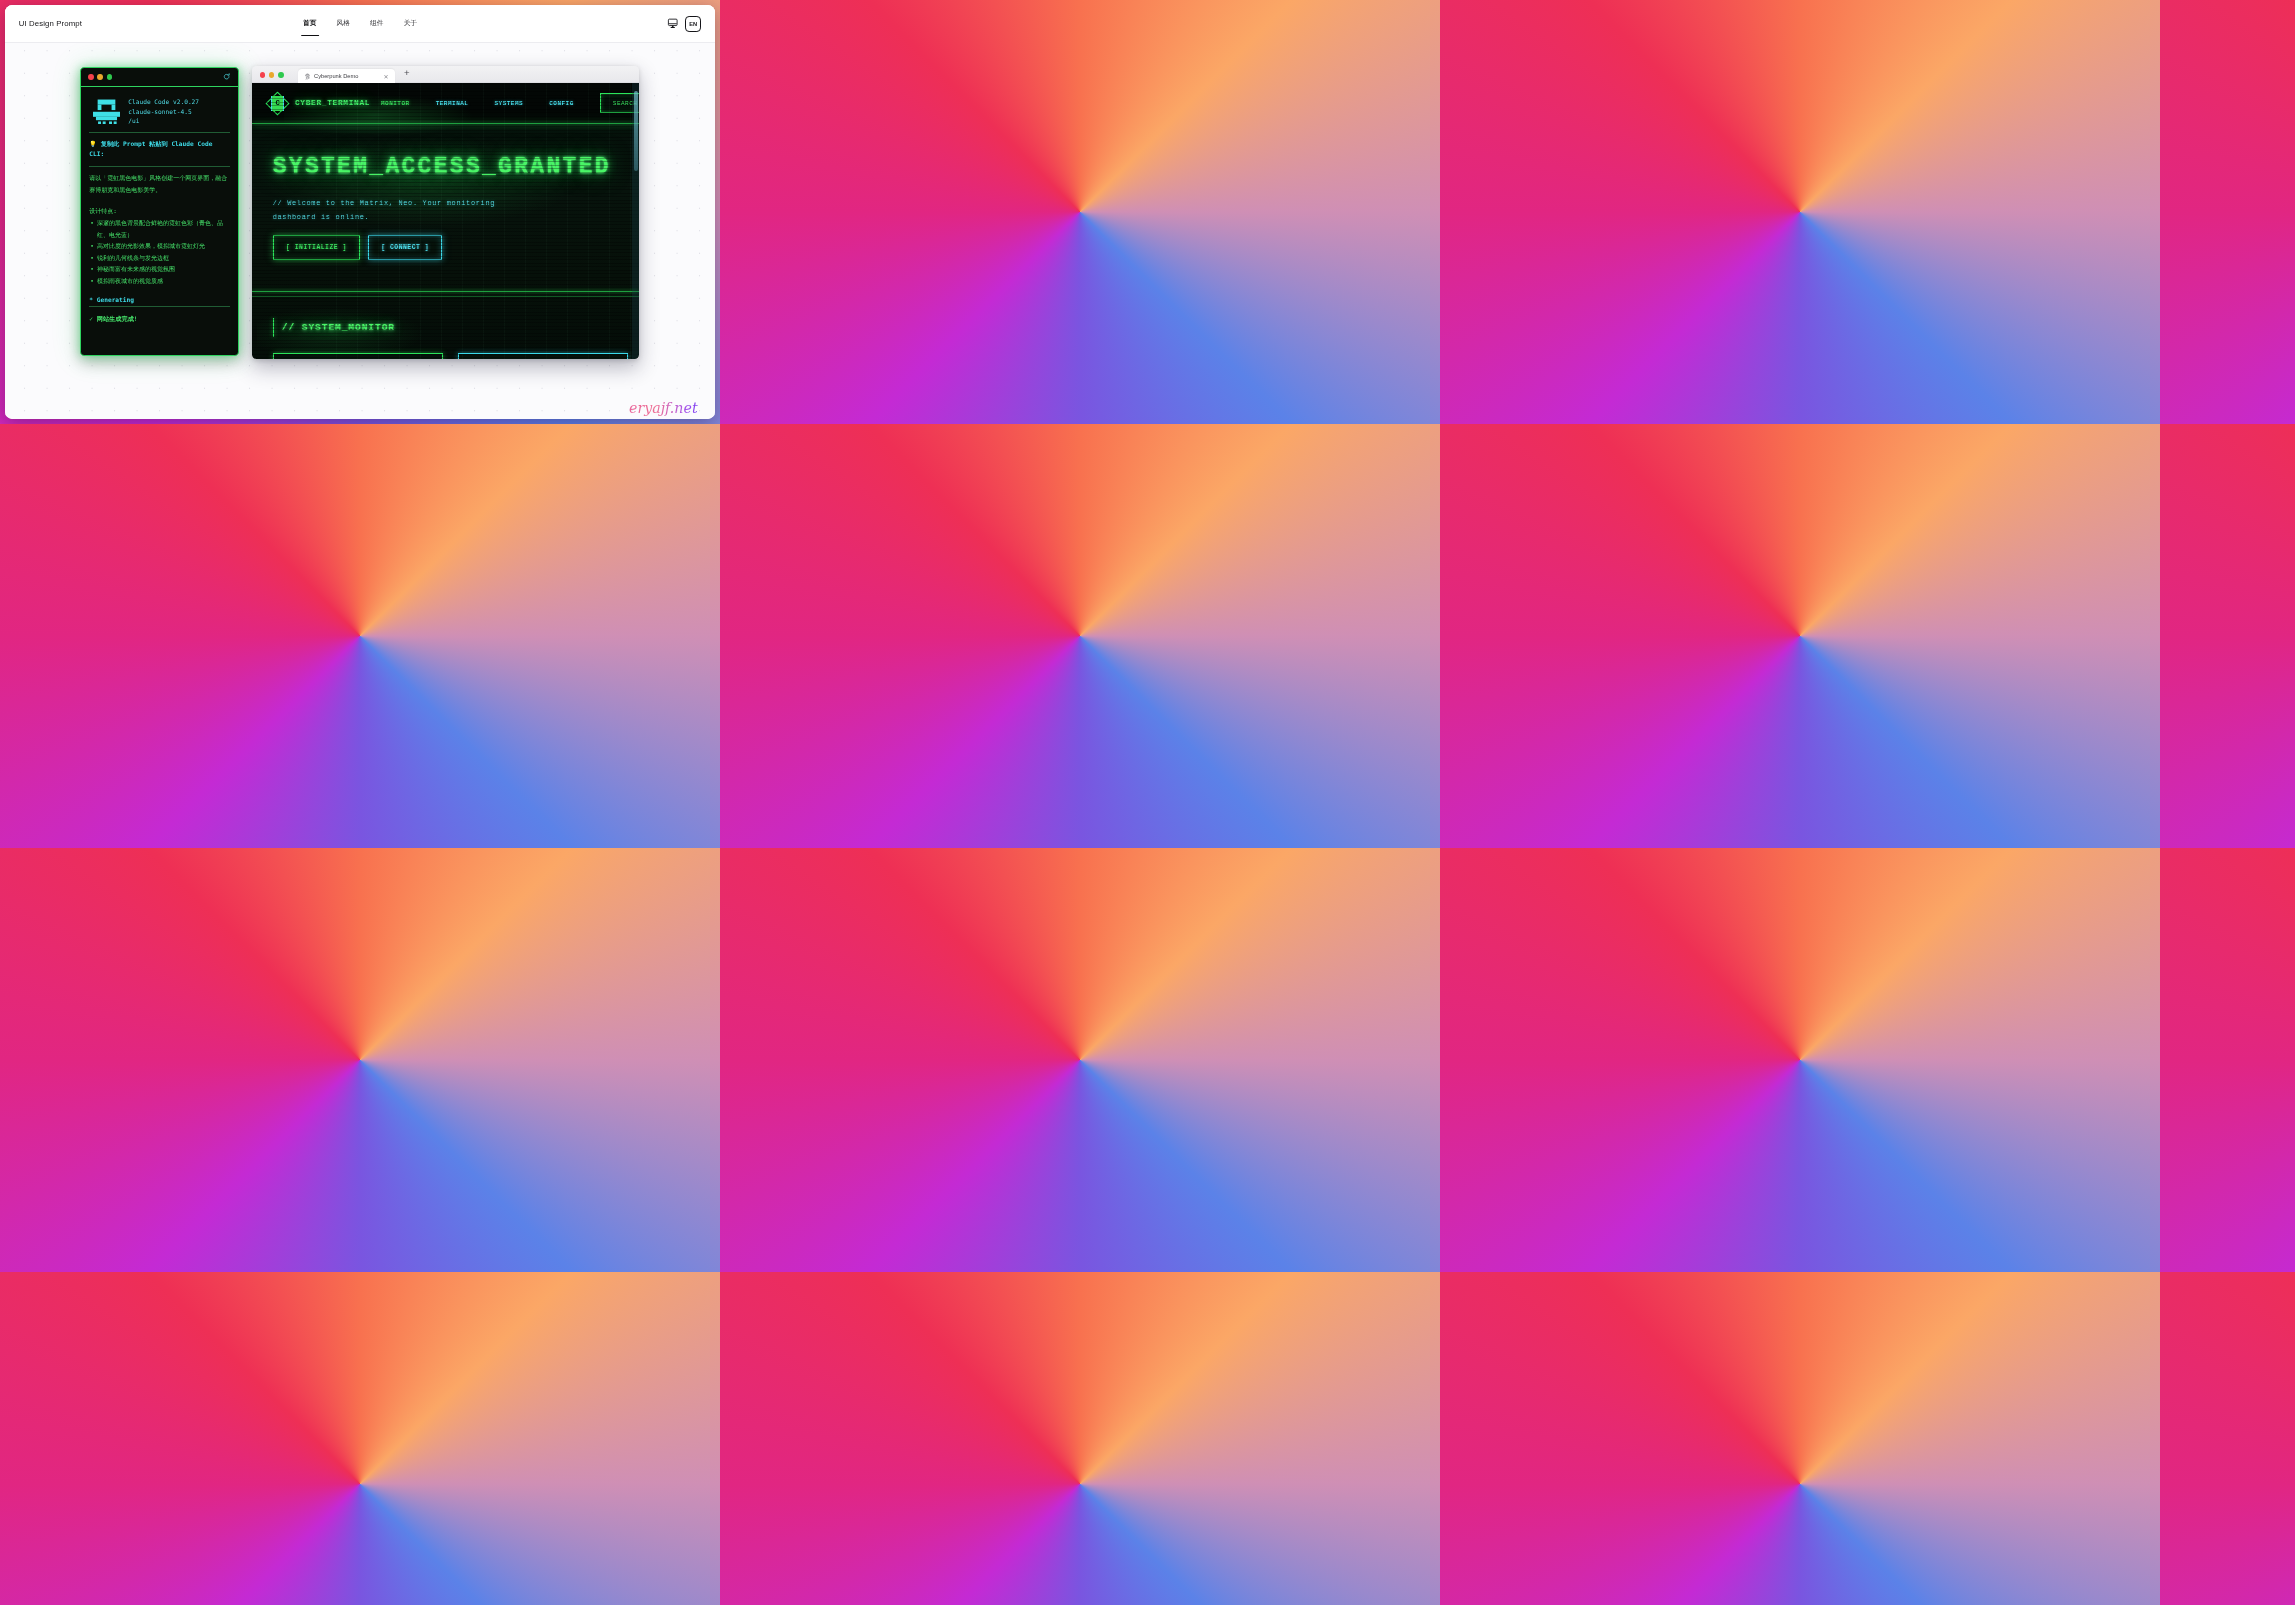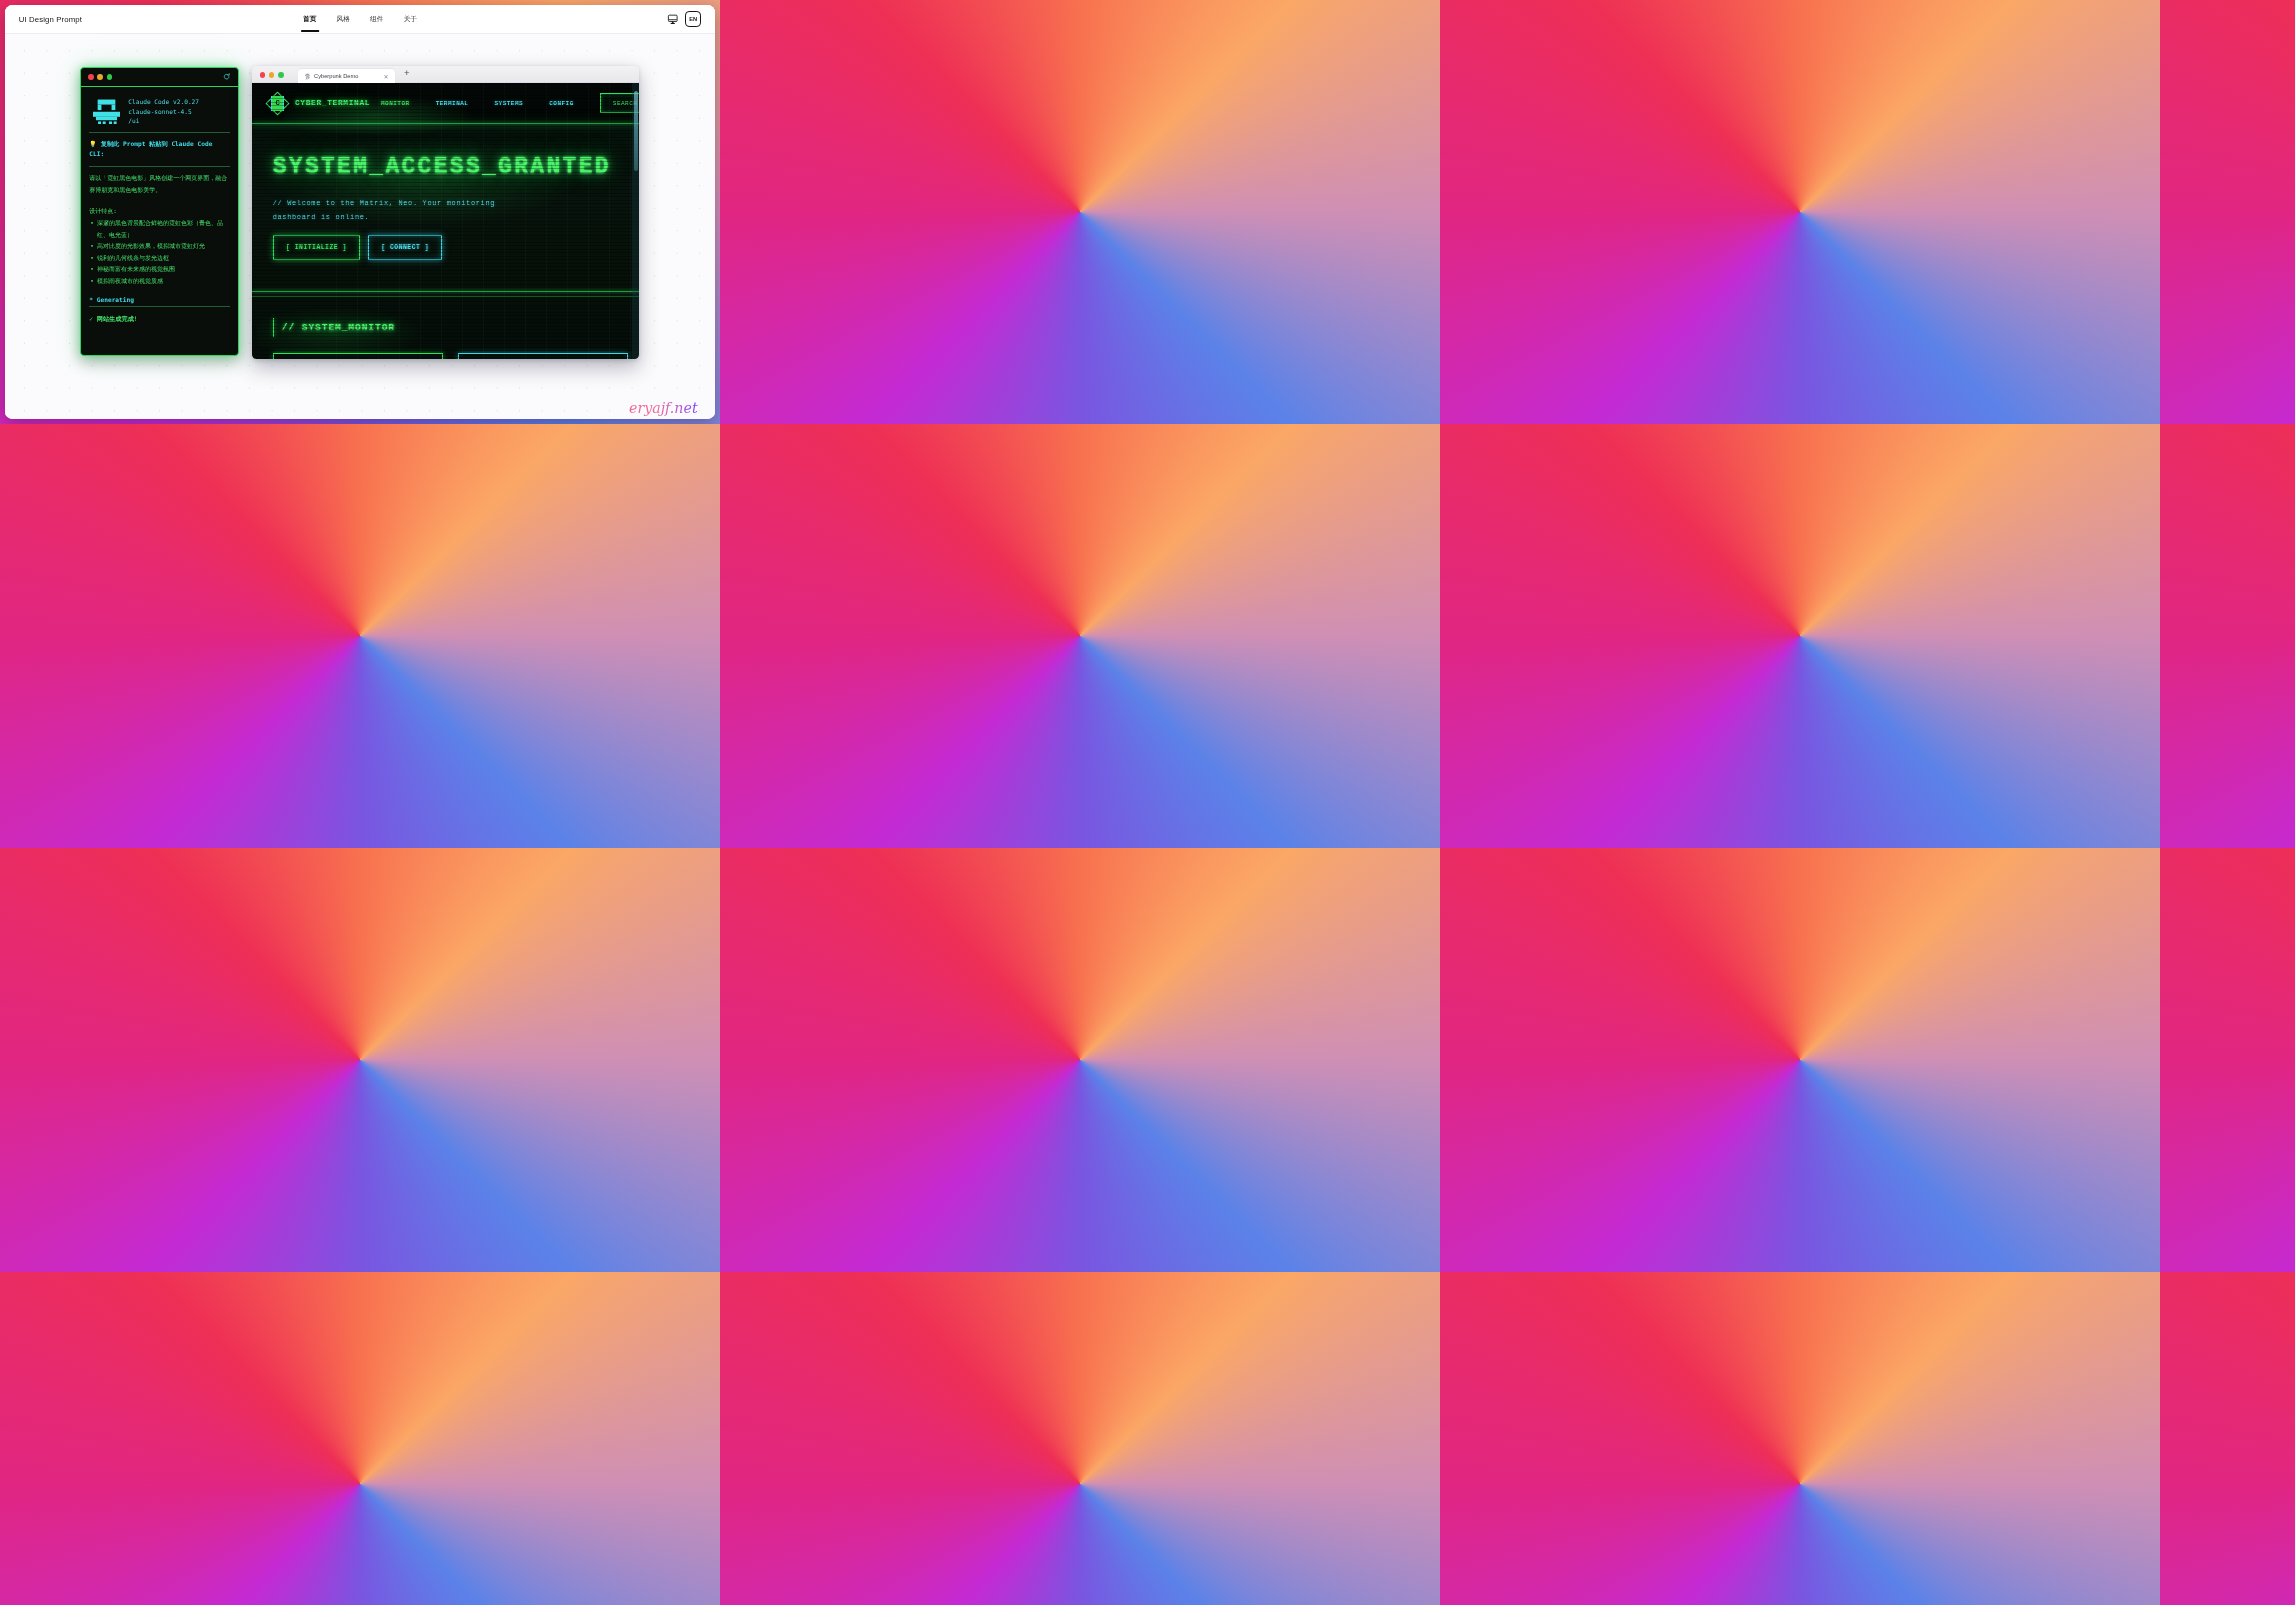--- a/index.html
+++ b/index.html
@@ -13,21 +13,21 @@
   }
 
   
   .card {
     position:absolute; inset:5px; background:#fff; border-radius:7.3px;
     overflow:hidden; box-shadow:0 4.6px 18.4px rgba(40,10,60,.35);
   }
 
   
   .hdr {
-    height:29px; background:#fff; border-bottom:0.5px solid #ececf0;
+    height:38px; background:#fff; border-bottom:0.5px solid #ececf0;
     display:flex; align-items:center; padding:0 13.8px; position:relative; z-index:5;
   }
   .hdr-title { font-size:7.8px; font-weight:500; color:#17171a; letter-spacing:0.1px; }
   .hdr-nav { position:absolute; left:50%; transform:translateX(-50%); display:flex; gap:18.4px; }
   .hdr-nav .nav-item { font-size:6.7px; color:#2a2a2e; cursor:pointer; position:relative; padding:1.8px 0.9px; }
   .hdr-nav .nav-item.active { font-weight:700; color:#0a0a0c; }
   .hdr-nav .nav-item.active::after { content:""; position:absolute; left:-1.4px; right:-1.4px; bottom:-6.4px; height:1.4px; background:#0f0f12; border-radius:0.5px; }
   .hdr-actions { margin-left:auto; display:flex; align-items:center; gap:6.9px; }
   .lang-btn {
     width:16px; height:16px; border:0.9px solid #141418; border-radius:4.1px;

